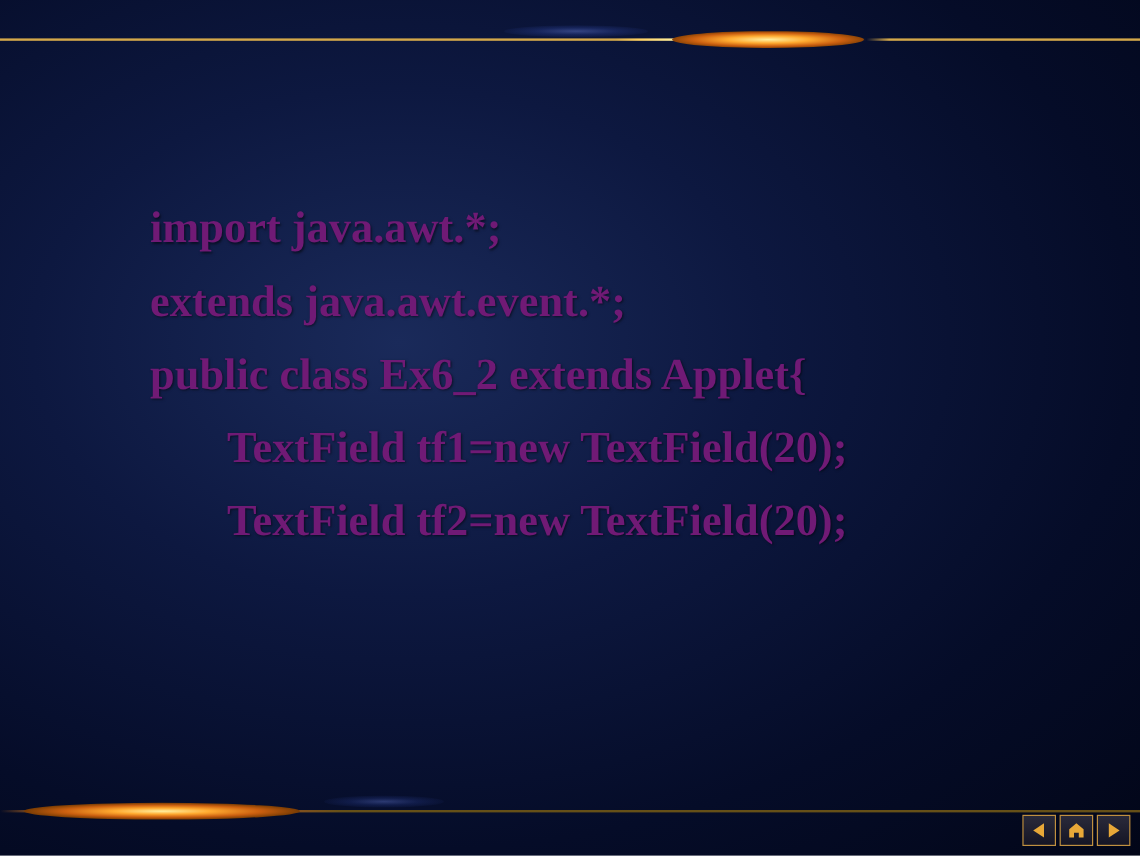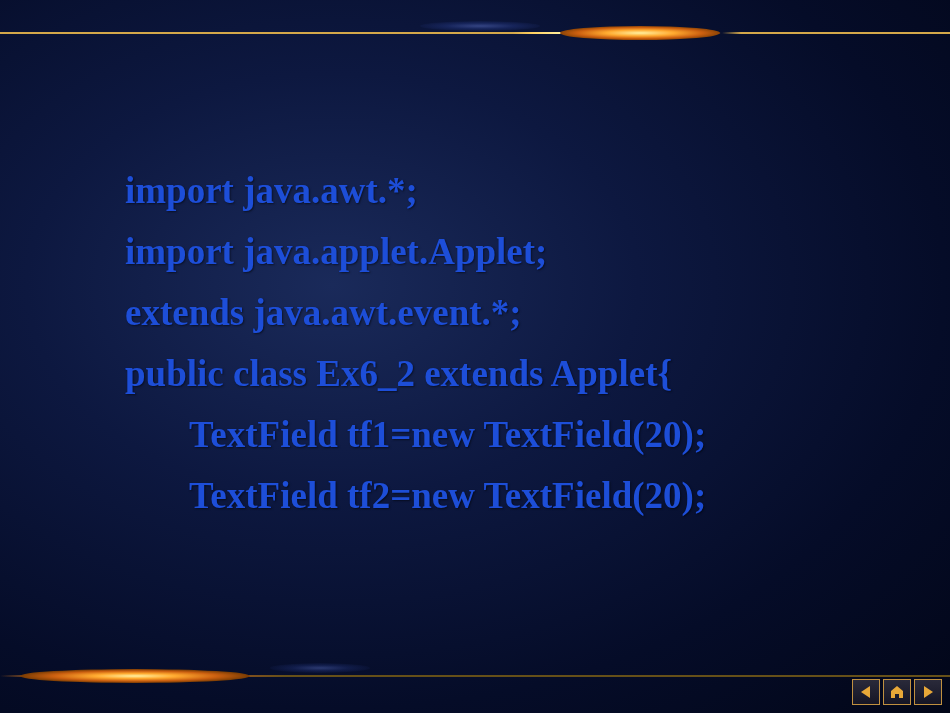--- a/index.html
+++ b/index.html
@@ -101,21 +101,21 @@
     .content {
       position: absolute;
       top: 160px;
       left: 125px;
       right: 60px;
     }
     
     .code-line {
       font-size: 37px;
       font-weight: bold;
-      color: #1d4ed8;
+      color: #701a75;
       line-height: 1.65;
       white-space: pre;
       text-shadow: 1px 1px 2px rgba(0,0,0,0.5);
     }
     
     .nav-controls {
       position: absolute;
       bottom: 8px;
       right: 8px;
       display: flex;
@@ -138,21 +138,20 @@
     }
   </style>
 </head>
 <body>
 
 <div class="top-line"></div>
 <div class="top-accent"></div>
 
 <div class="content">
   <div class="code-line">import java.awt.*;</div>
-  <div class="code-line">import java.applet.Applet;</div>
   <div class="code-line">extends java.awt.event.*;</div>
   <div class="code-line">public class Ex6_2 extends Applet{</div>
   <div class="code-line">       TextField tf1=new TextField(20);</div>
   <div class="code-line">       TextField tf2=new TextField(20);</div>
 </div>
 
 <div class="bottom-line"></div>
 <div class="bottom-accent"></div>
 
 <div class="nav-controls">

